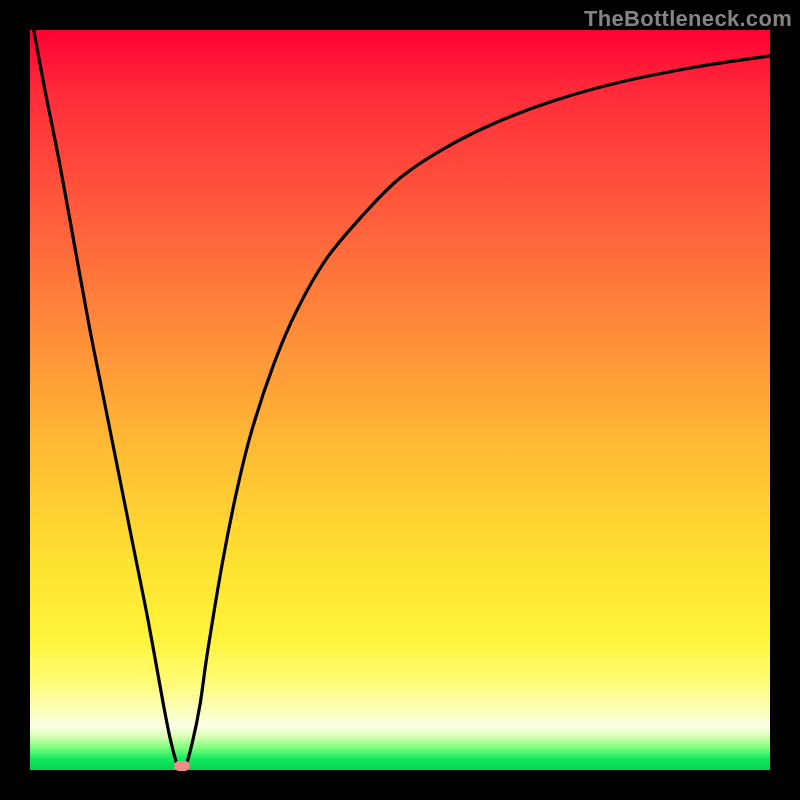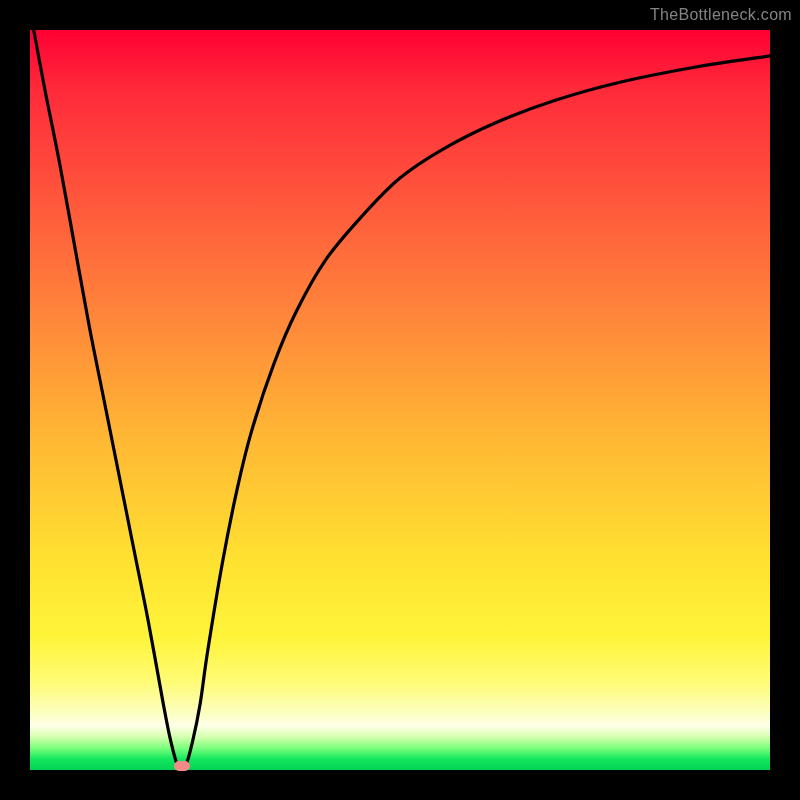--- a/index.html
+++ b/index.html
@@ -39,22 +39,22 @@
       #7dff7e 97%,
       #15e85f 98.5%,
       #02d352 100%
     );
   }
   .watermark {
     position: absolute;
     top: 6px;
     right: 8px;
     color: #848484;
-    font-size: 16px;
-    font-weight: 400;
+    font-size: 22px;
+    font-weight: 700;
     letter-spacing: 0.3px;
     user-select: none;
   }
   svg.curve {
     position: absolute;
     left: 0;
     top: 0;
     width: 740px;
     height: 740px;
     overflow: visible;

